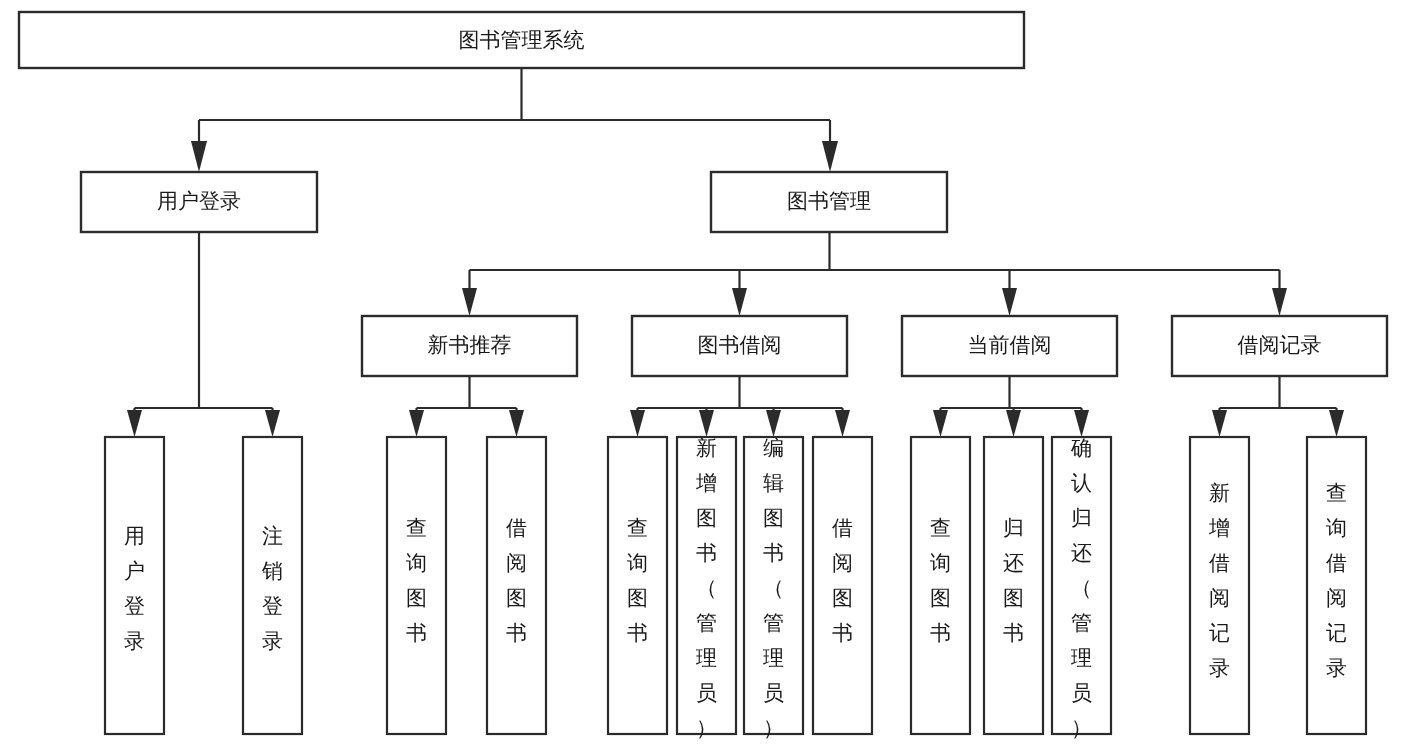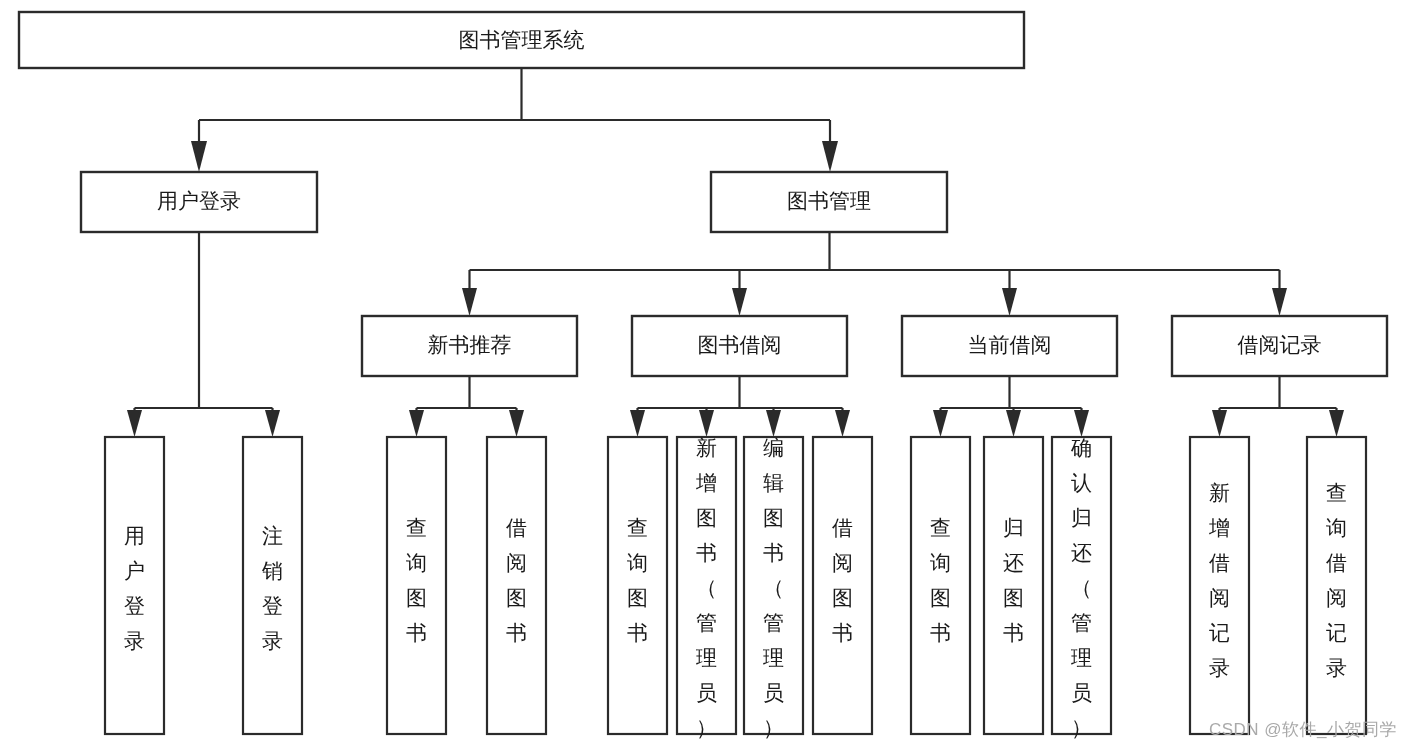--- a/index.html
+++ b/index.html
@@ -235,14 +235,13 @@
       <text class="node-label-v" x="1219.5" y="0"><tspan x="1219.5" y="500.3">新</tspan><tspan x="1219.5" y="535.3">增</tspan><tspan x="1219.5" y="570.3">借</tspan><tspan x="1219.5" y="605.3">阅</tspan><tspan x="1219.5" y="640.3">记</tspan><tspan x="1219.5" y="675.3">录</tspan></text>
     </g>
 
     <g>
       <rect class="node-rect-thin" x="1307" y="437" width="59" height="297"></rect>
       <text class="node-label-v" x="1336.5" y="0"><tspan x="1336.5" y="500.3">查</tspan><tspan x="1336.5" y="535.3">询</tspan><tspan x="1336.5" y="570.3">借</tspan><tspan x="1336.5" y="605.3">阅</tspan><tspan x="1336.5" y="640.3">记</tspan><tspan x="1336.5" y="675.3">录</tspan></text>
     </g>
 
   </svg>
 
-  <div class="watermark">CSDN @软件_小贺同学</div>
 </div>
 
 </body></html>

